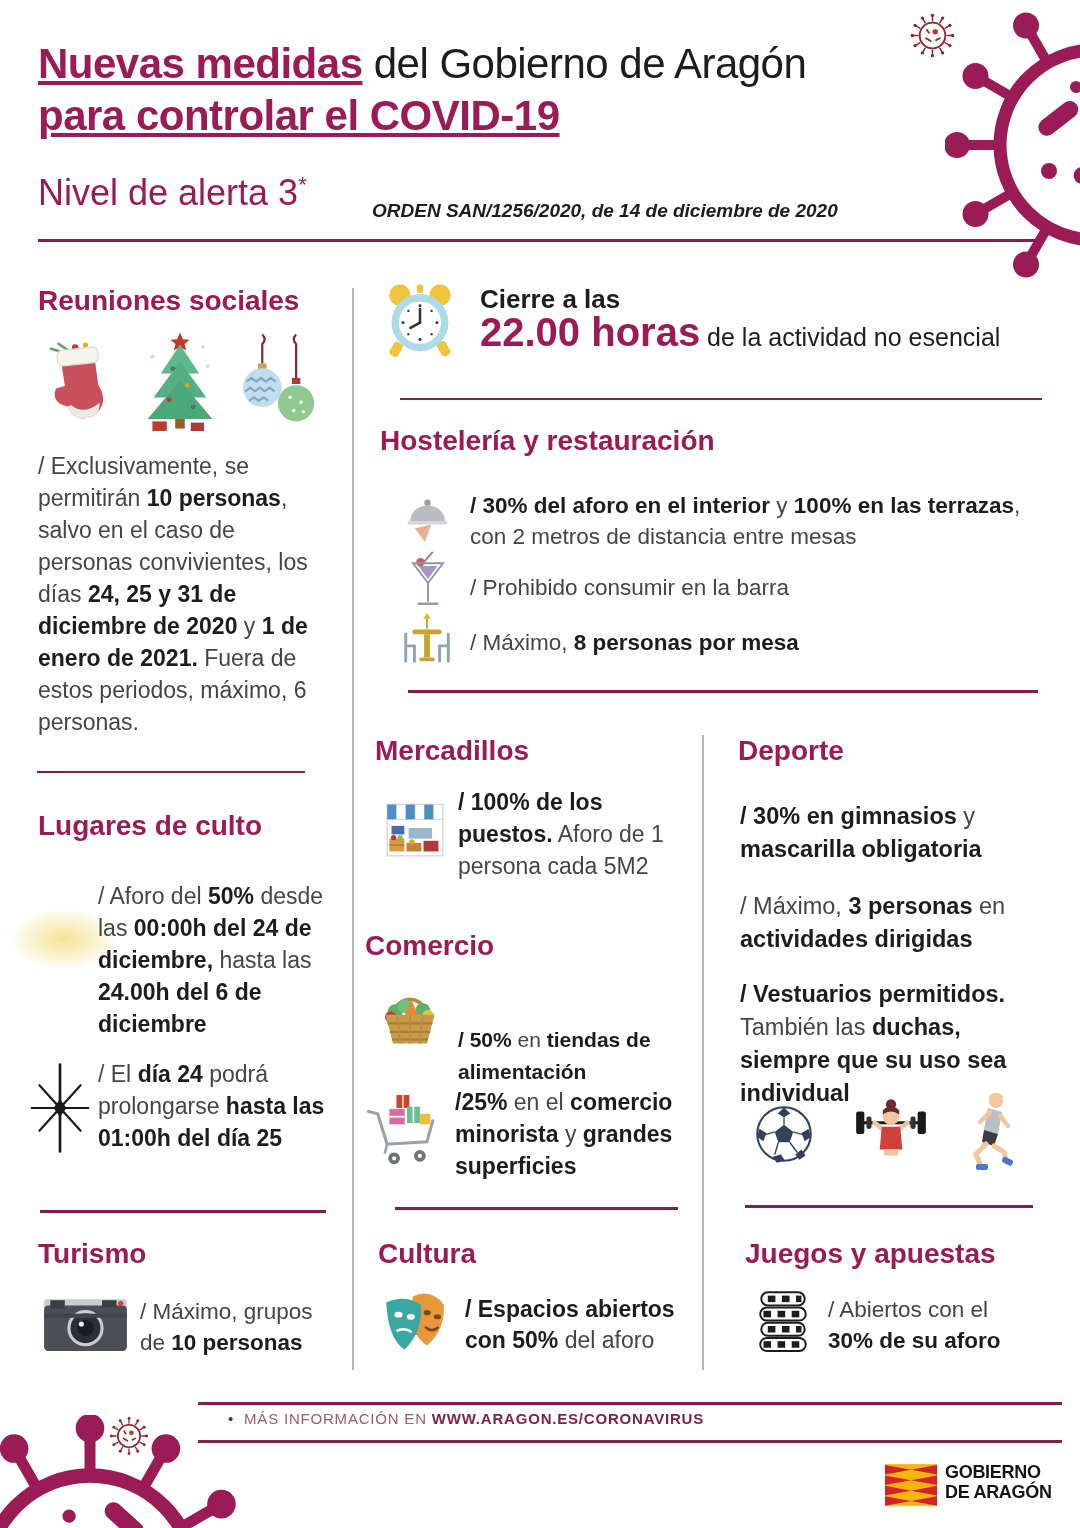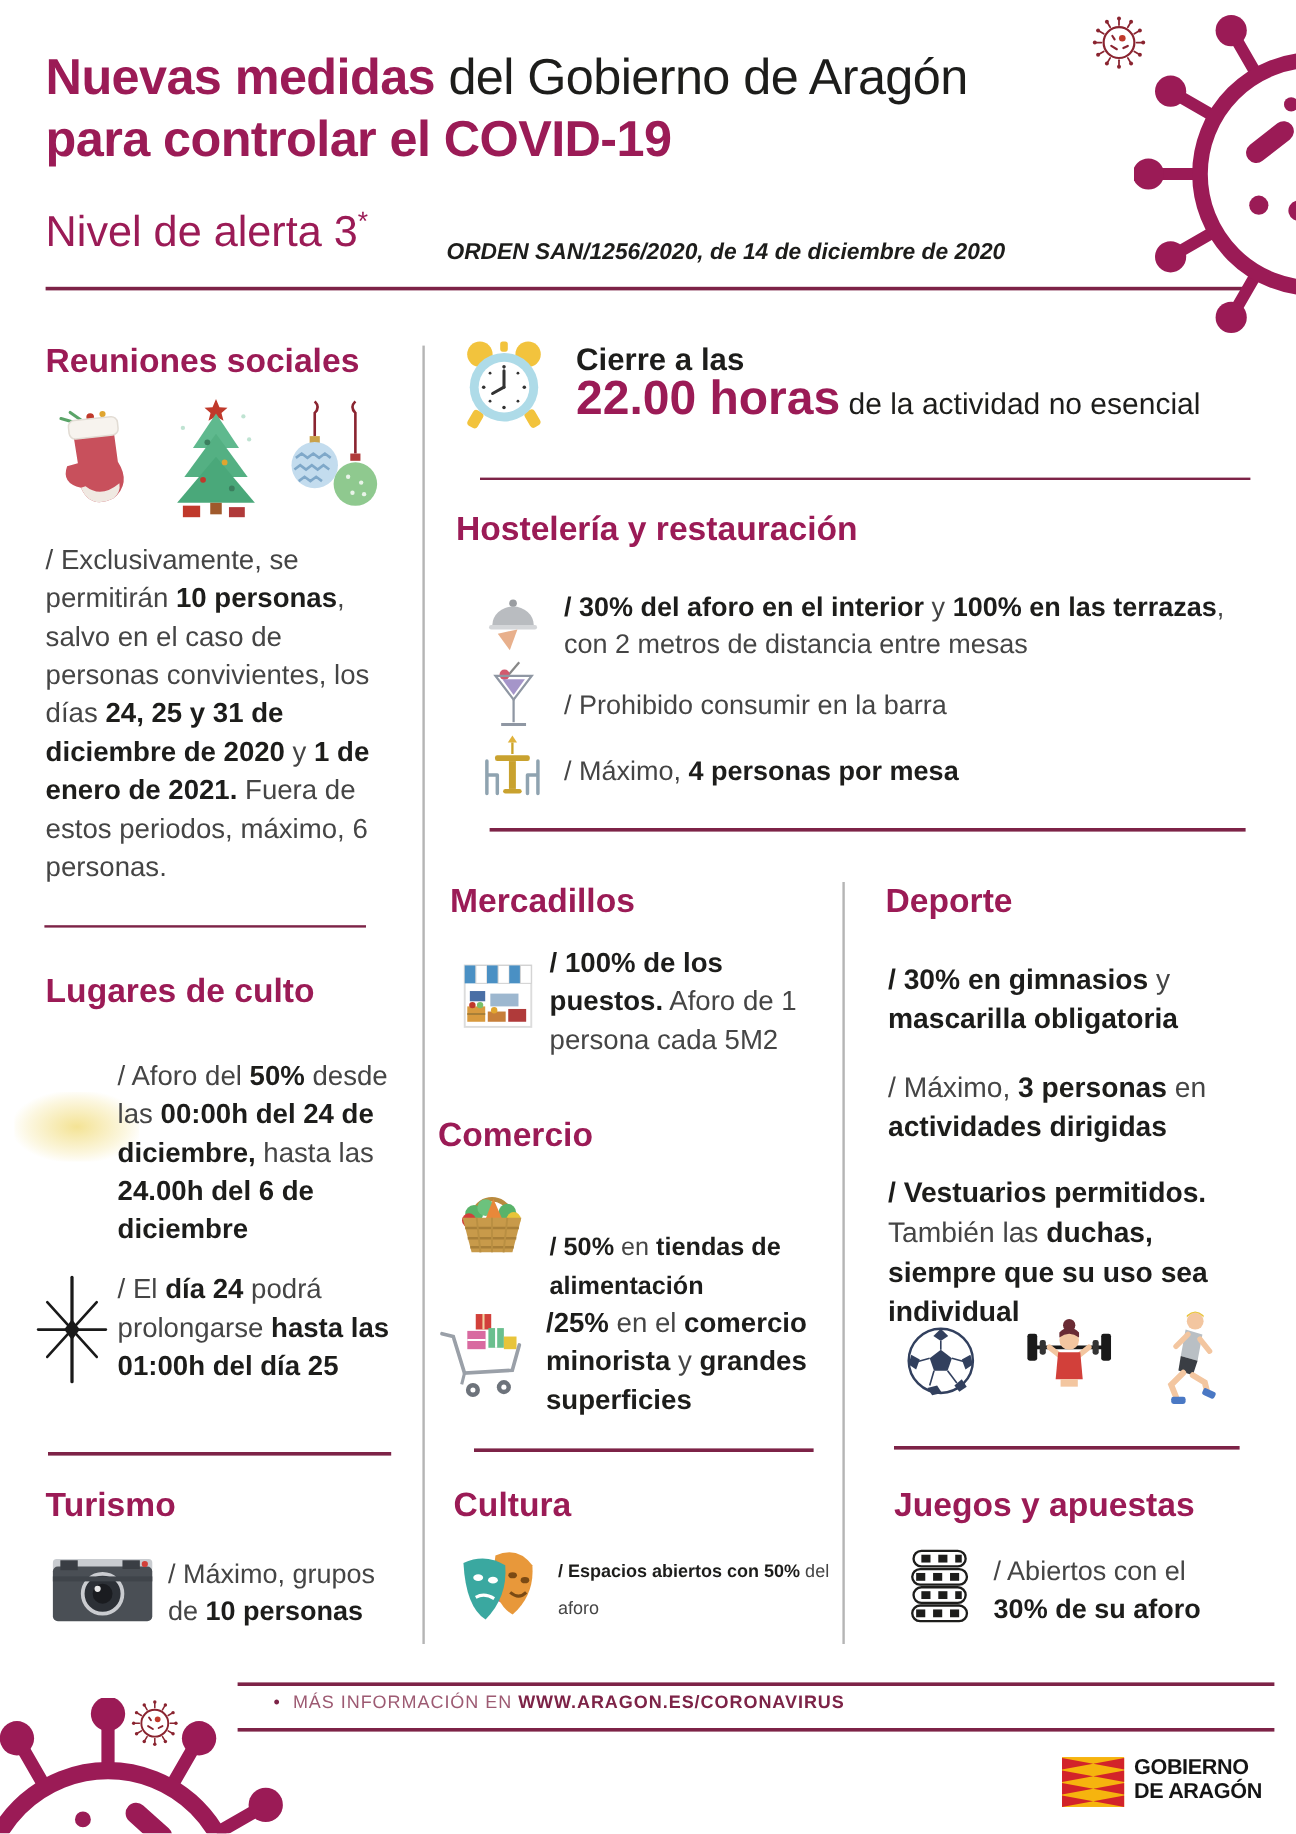--- a/index.html
+++ b/index.html
@@ -12,21 +12,21 @@
   .page{
     position:relative;width:1080px;height:1528px;margin:0 auto;
     background:#ffffff;overflow:hidden;
     font-family:"Liberation Sans",sans-serif;color:var(--text);
   }
   .abs{position:absolute;}
   
   .rich{color:var(--text);}
   .rich .sb{font-weight:700;color:var(--bold);}
   .rich .sa{color:var(--accent);}
-  .rich .sb.sa{color:var(--accent);}
+  .rich .sb.sa{color:var(--accent);text-decoration:underline;}
   
   .h1{left:38px;top:38px;width:860px;font-size:42px;line-height:52px;
       color:var(--bold);font-weight:400;letter-spacing:-0.5px;}
   .h1 .sb{font-weight:700;}
   .alert{left:38px;top:172px;font-size:36px;color:var(--accent);font-weight:400;}
   .alert sup{font-size:22px;}
   .order{left:372px;top:200px;font-size:19px;font-style:italic;font-weight:600;color:var(--bold);}
   .rule{background:var(--rule);}
   
   .stitle{font-size:28px;font-weight:700;color:var(--accent);}
@@ -273,21 +273,21 @@
     <polygon points="26,6 34,6 30,0" fill="#e0b23c"></polygon>
     <line x1="30" y1="6" x2="30" y2="16" stroke="#c9a227" stroke-width="2"></line>
     <rect x="15" y="17" width="30" height="5" rx="2" fill="#c9a22f"></rect>
     <rect x="27" y="22" width="6" height="24" fill="#c9a22f"></rect>
     <rect x="22" y="46" width="16" height="4" rx="2" fill="#c9a22f"></rect>
     <g stroke="#8fa3b0" stroke-width="3" fill="none" stroke-linecap="round">
       <path d="M8 22 V50 M8 34 H17 M17 34 V50"></path>
       <path d="M52 22 V50 M52 34 H43 M43 34 V50"></path>
     </g>
   </svg>
-  <div class="abs rich" style="left:470px;top:630px;width:560px;font-size:22.5px"><span>/ Máximo, </span><span class="sb">4 personas por mesa</span></div>
+  <div class="abs rich" style="left:470px;top:630px;width:560px;font-size:22.5px"><span>/ Máximo, </span><span class="sb">8 personas por mesa</span></div>
 
   <div class="abs rule" style="left:408px;top:690px;width:630px;height:3px"></div>
 
   <div class="abs stitle" style="left:375px;top:735px">Mercadillos</div>
   <svg class="abs" style="left:383px;top:796px" width="64" height="64" viewBox="0 0 60 60">
     <rect x="4" y="8" width="52" height="48" fill="#fff" stroke="#dcdcdc" stroke-width="1.5"></rect>
     <g>
       <rect x="4" y="8" width="8.7" height="14" fill="#4a90c4"></rect>
         <rect x="12.7" y="8" width="8.7" height="14" fill="#fff" stroke="#d0d0d0" stroke-width="0.8"></rect>
       <rect x="21.4" y="8" width="8.7" height="14" fill="#4a90c4"></rect>
@@ -424,21 +424,21 @@
     <polygon points="40,18 58,30 46,52 30,44" fill="#d2527e"></polygon>
     <path d="M34 10 Q52 2 64 18 Q66 42 48 58 Q34 50 32 26 Z" fill="#e8983a"></path>
     <ellipse cx="48" cy="26" rx="3.5" ry="2.5" fill="#7a4a14"></ellipse>
       <ellipse cx="58" cy="30" rx="3.5" ry="2.5" fill="#7a4a14"></ellipse>
     <path d="M46 40 Q53 46 59 40" fill="none" stroke="#7a4a14" stroke-width="2.5"></path>
     <path d="M8 16 Q26 8 42 18 Q44 44 26 62 Q10 52 8 16 Z" fill="#3aa8a0"></path>
     <ellipse cx="20" cy="28" rx="4" ry="2.8" fill="#fff"></ellipse>
       <ellipse cx="32" cy="30" rx="4" ry="2.8" fill="#fff"></ellipse>
     <path d="M18 44 Q25 40 33 45" fill="none" stroke="#fff" stroke-width="2.5"></path>
   </svg>
-  <div class="abs rich" style="left:465px;top:1294px;width:235px;font-size:15px;line-height:31px"><span class="sb">/ </span><span class="sb">Espacios abiertos con 50%</span><span> del aforo</span></div>
+  <div class="abs rich" style="left:465px;top:1294px;width:235px;font-size:23px;line-height:31px"><span class="sb">/ </span><span class="sb">Espacios abiertos con 50%</span><span> del aforo</span></div>
 
   <div class="abs stitle" style="left:745px;top:1238px">Juegos y apuestas</div>
   <svg class="abs" style="left:752px;top:1288px" width="62" height="76" viewBox="0 0 56 70">
     <g stroke="#1d1d1b" stroke-width="1.8" fill="#fff">
       <rect x="8" y="4" width="40" height="12" rx="6"></rect>
       <rect x="7" y="18" width="42" height="12" rx="6"></rect>
       <rect x="8" y="32" width="40" height="12" rx="6"></rect>
       <rect x="7" y="46" width="42" height="12" rx="6"></rect>
     </g>
     <g fill="#1d1d1b">

